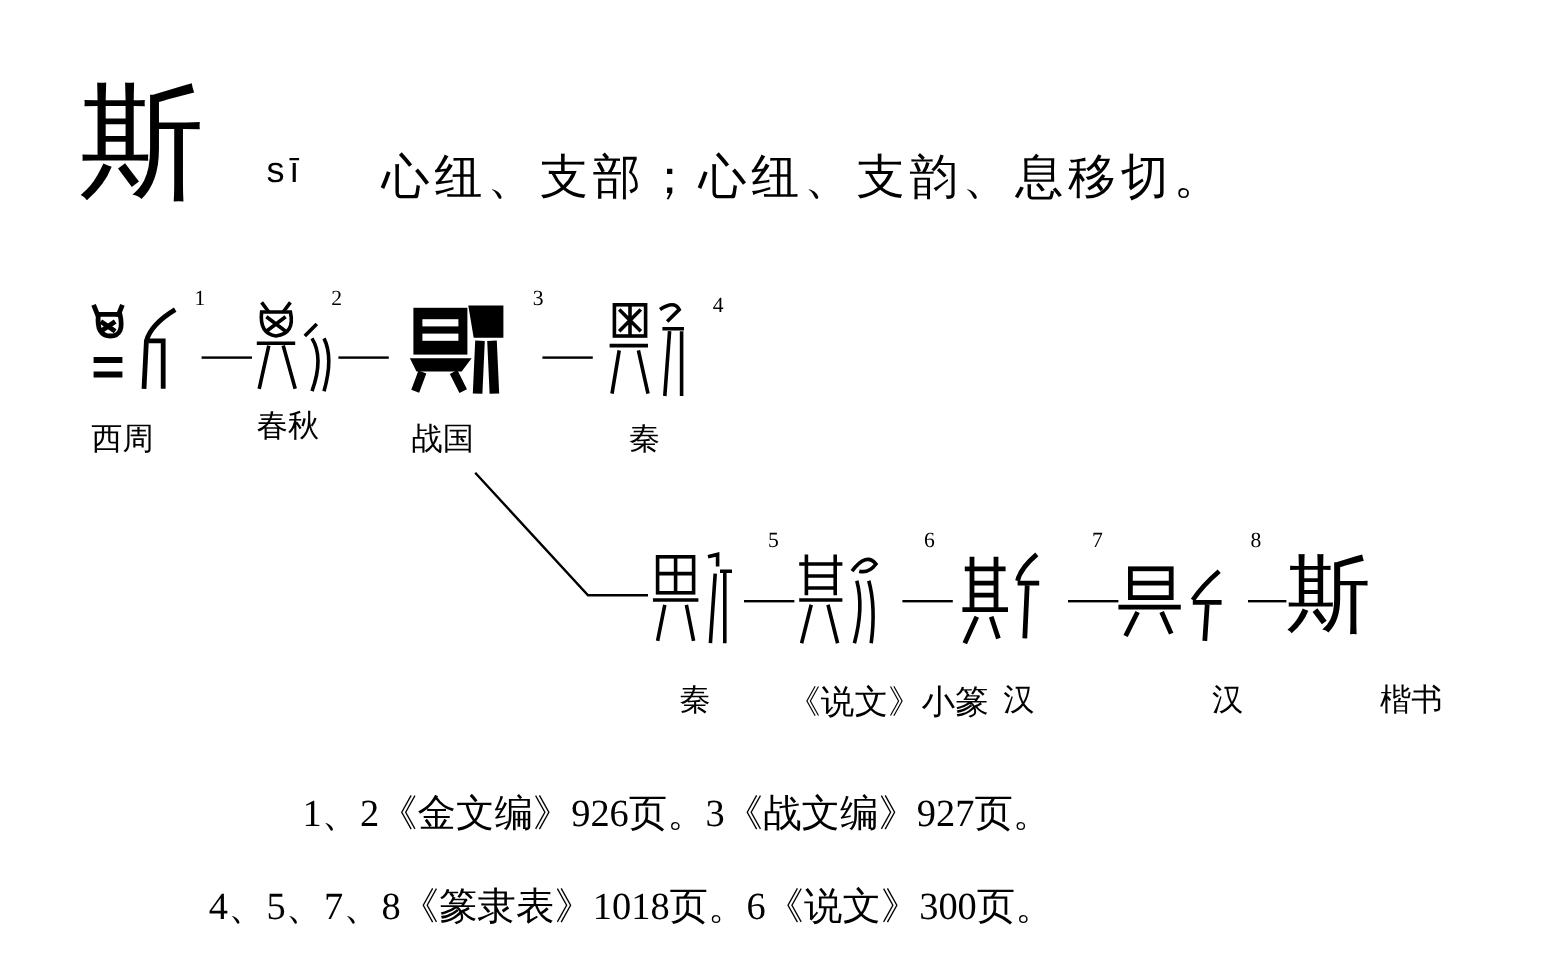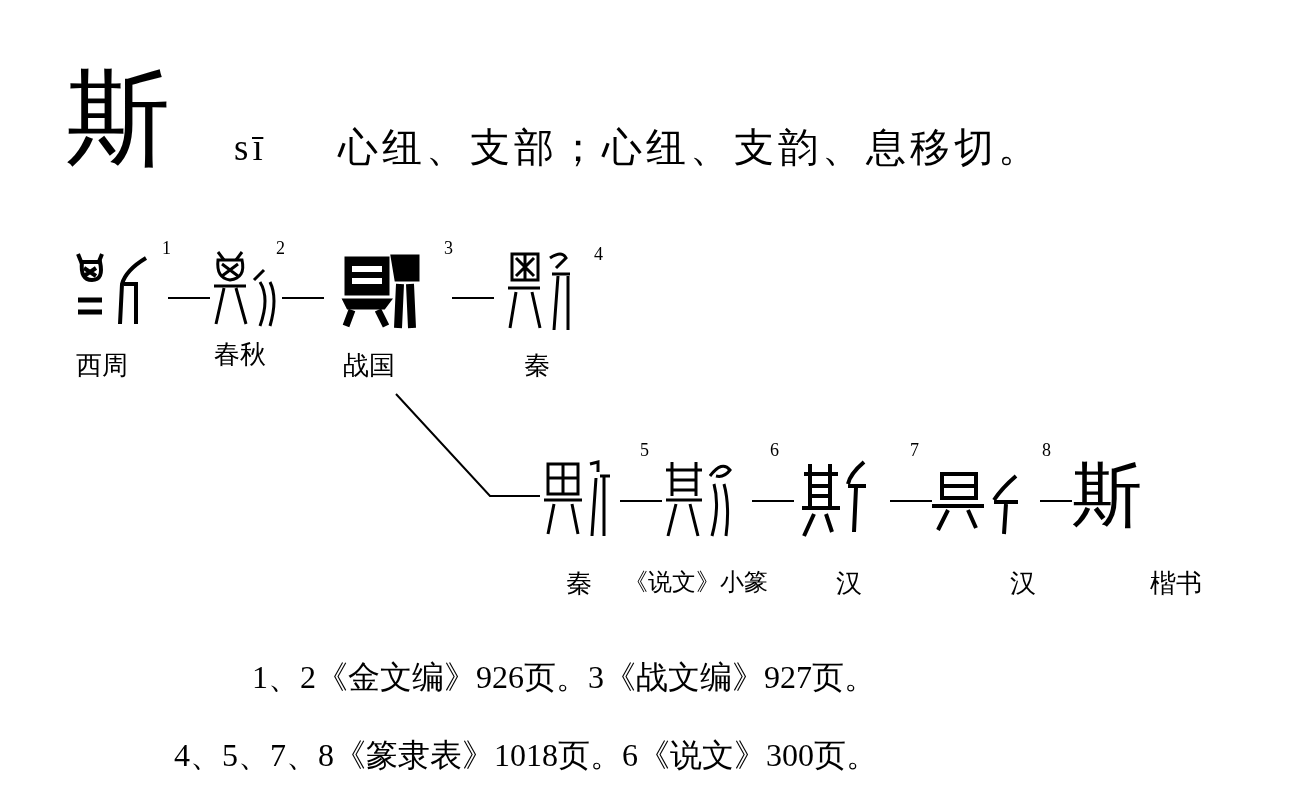--- a/index.html
+++ b/index.html
@@ -1,22 +1,22 @@
 <!DOCTYPE html>
 <html><head>
 <meta charset="utf-8">
 <style>
   html, body { margin: 0; padding: 0; background: #ffffff; }
   body { width: 1290px; height: 801px; position: relative; overflow: hidden;
          font-family: "DejaVu Serif", "Liberation Serif", serif; color: #000; }
   .abs { position: absolute; }
   .head-char { left: 66px; top: 66px; font-size: 104px; line-height: 1; font-weight: normal;
                font-family: "DejaVu Serif", serif; letter-spacing: -4px; }
-  .pinyin { left: 234px; top: 126px; font-size: 37px; font-family: Liberation Serif, serif; letter-spacing: 4px; }
-  .phon { left: 318px; top: 120px; font-size: 40px; letter-spacing: 4px; font-family: "DejaVu Sans", sans-serif; margin-left: 20px; }
+  .pinyin { left: 222px; top: 126px; font-size: 30px; font-family: Liberation Sans, sans-serif; letter-spacing: 4px; }
+  .phon { left: 318px; top: 120px; font-size: 40px; letter-spacing: 4px; font-family: "DejaVu Sans", sans-serif; }
   .glyph { position: absolute; }
   .glyph svg { display: block; }
   .sup { position: absolute; font-size: 18px; font-family: "Liberation Serif", serif; }
   .dash { position: absolute; height: 2px; background: #000; }
   .era { position: absolute; font-size: 26px; font-family: Liberation Serif, serif; white-space: nowrap; }
   .ref { position: absolute; font-size: 32px; font-family: Liberation Serif, serif; white-space: nowrap; }
   .kaishu { position: absolute; font-size: 70px; line-height: 1; font-family: "DejaVu Serif", serif; }
 </style>
 </head>
 <body>
@@ -124,20 +124,20 @@
       <path d="M14 16 H48 M4 36 H56 M20 40 L10 60 M40 40 L48 58"></path>
       <path d="M88 6 Q74 18 66 30 M66 32 H90 M78 34 L76 64"></path>
     </svg>
   </div>
   <div class="sup" style="left:1042px;top:440px;">8</div>
   <div class="dash" style="left:1040px;top:500px;width:32px;"></div>
 
   <div class="kaishu" style="left:1072px;top:460px;">斯</div>
 
   <div class="era" style="left:566px;top:566px;">秦</div>
-  <div class="era" style="left:624px;top:566px;font-size:24px;">《说文》小篆</div>
+  <div class="era" style="left:656px;top:566px;font-size:28px;">《说文》小篆</div>
   <div class="era" style="left:836px;top:566px;">汉</div>
   <div class="era" style="left:1010px;top:566px;">汉</div>
   <div class="era" style="left:1150px;top:566px;text-align:right;">楷书</div>
 </div>
 
 <div class="ref" style="left:252px;top:656px;">1、2《金文编》926页。3《战文编》927页。</div>
 <div class="ref" style="left:174px;top:734px;">4、5、7、8《篆隶表》1018页。6《说文》300页。</div>
 
 </body></html>

